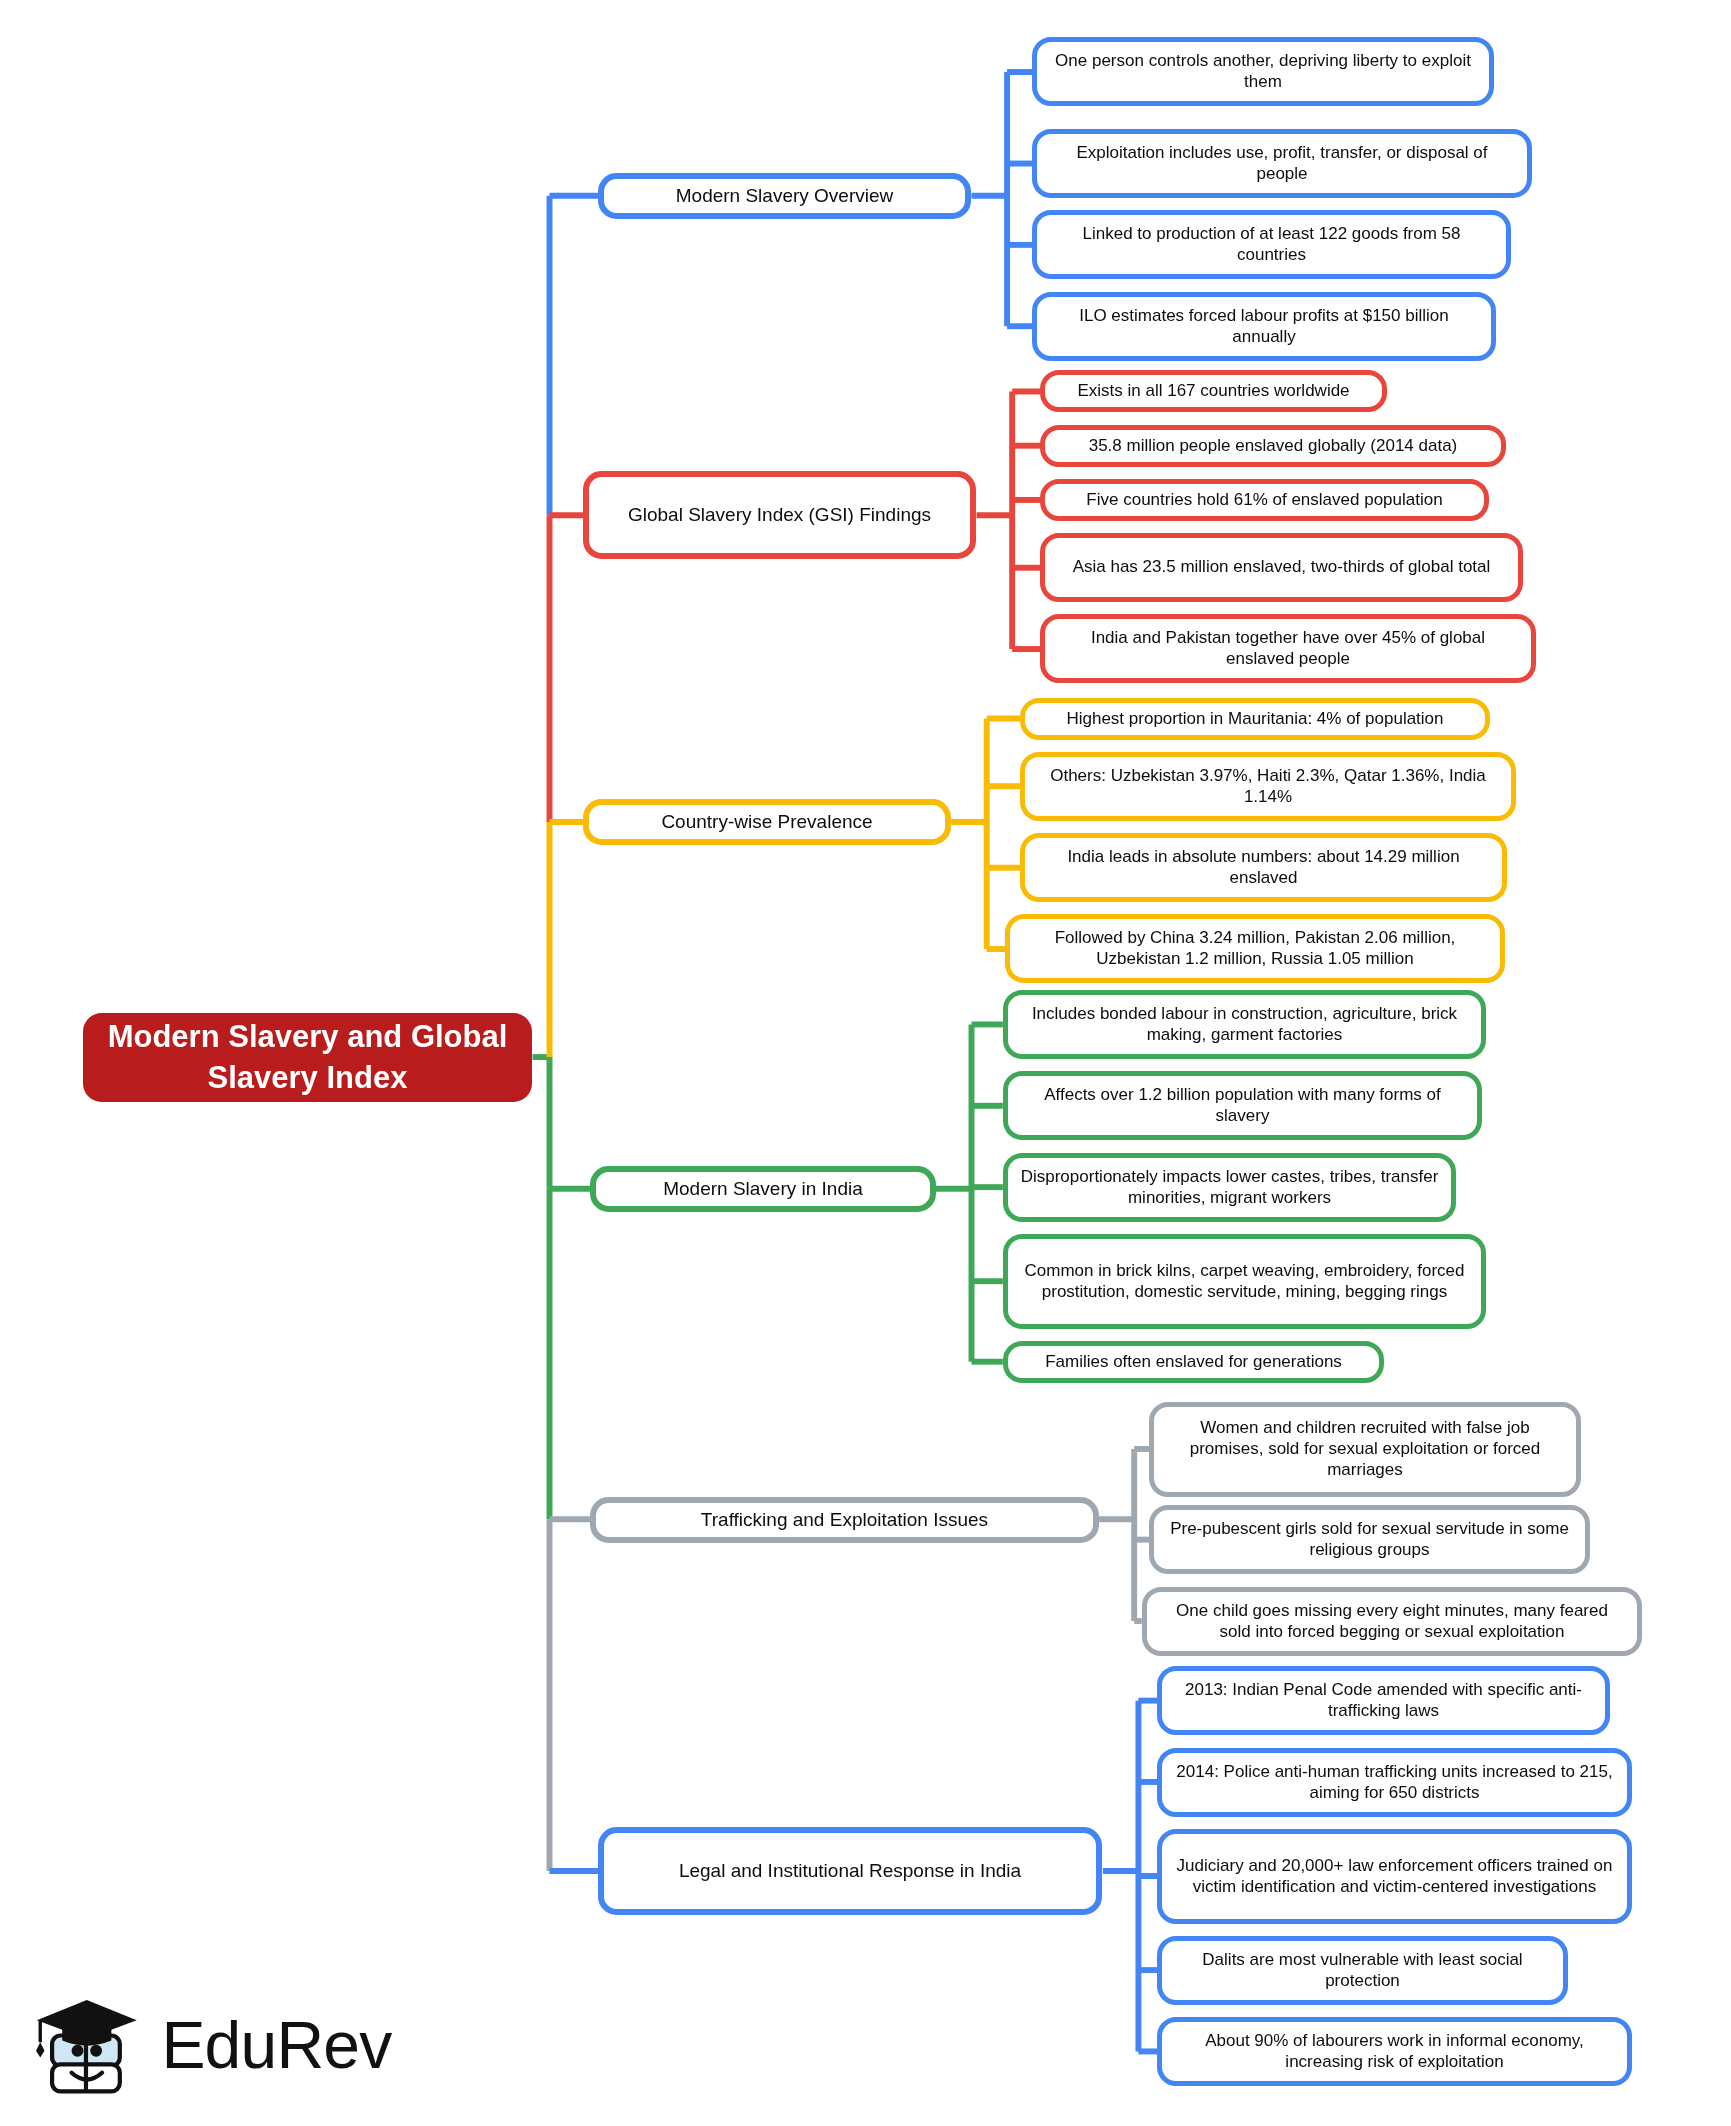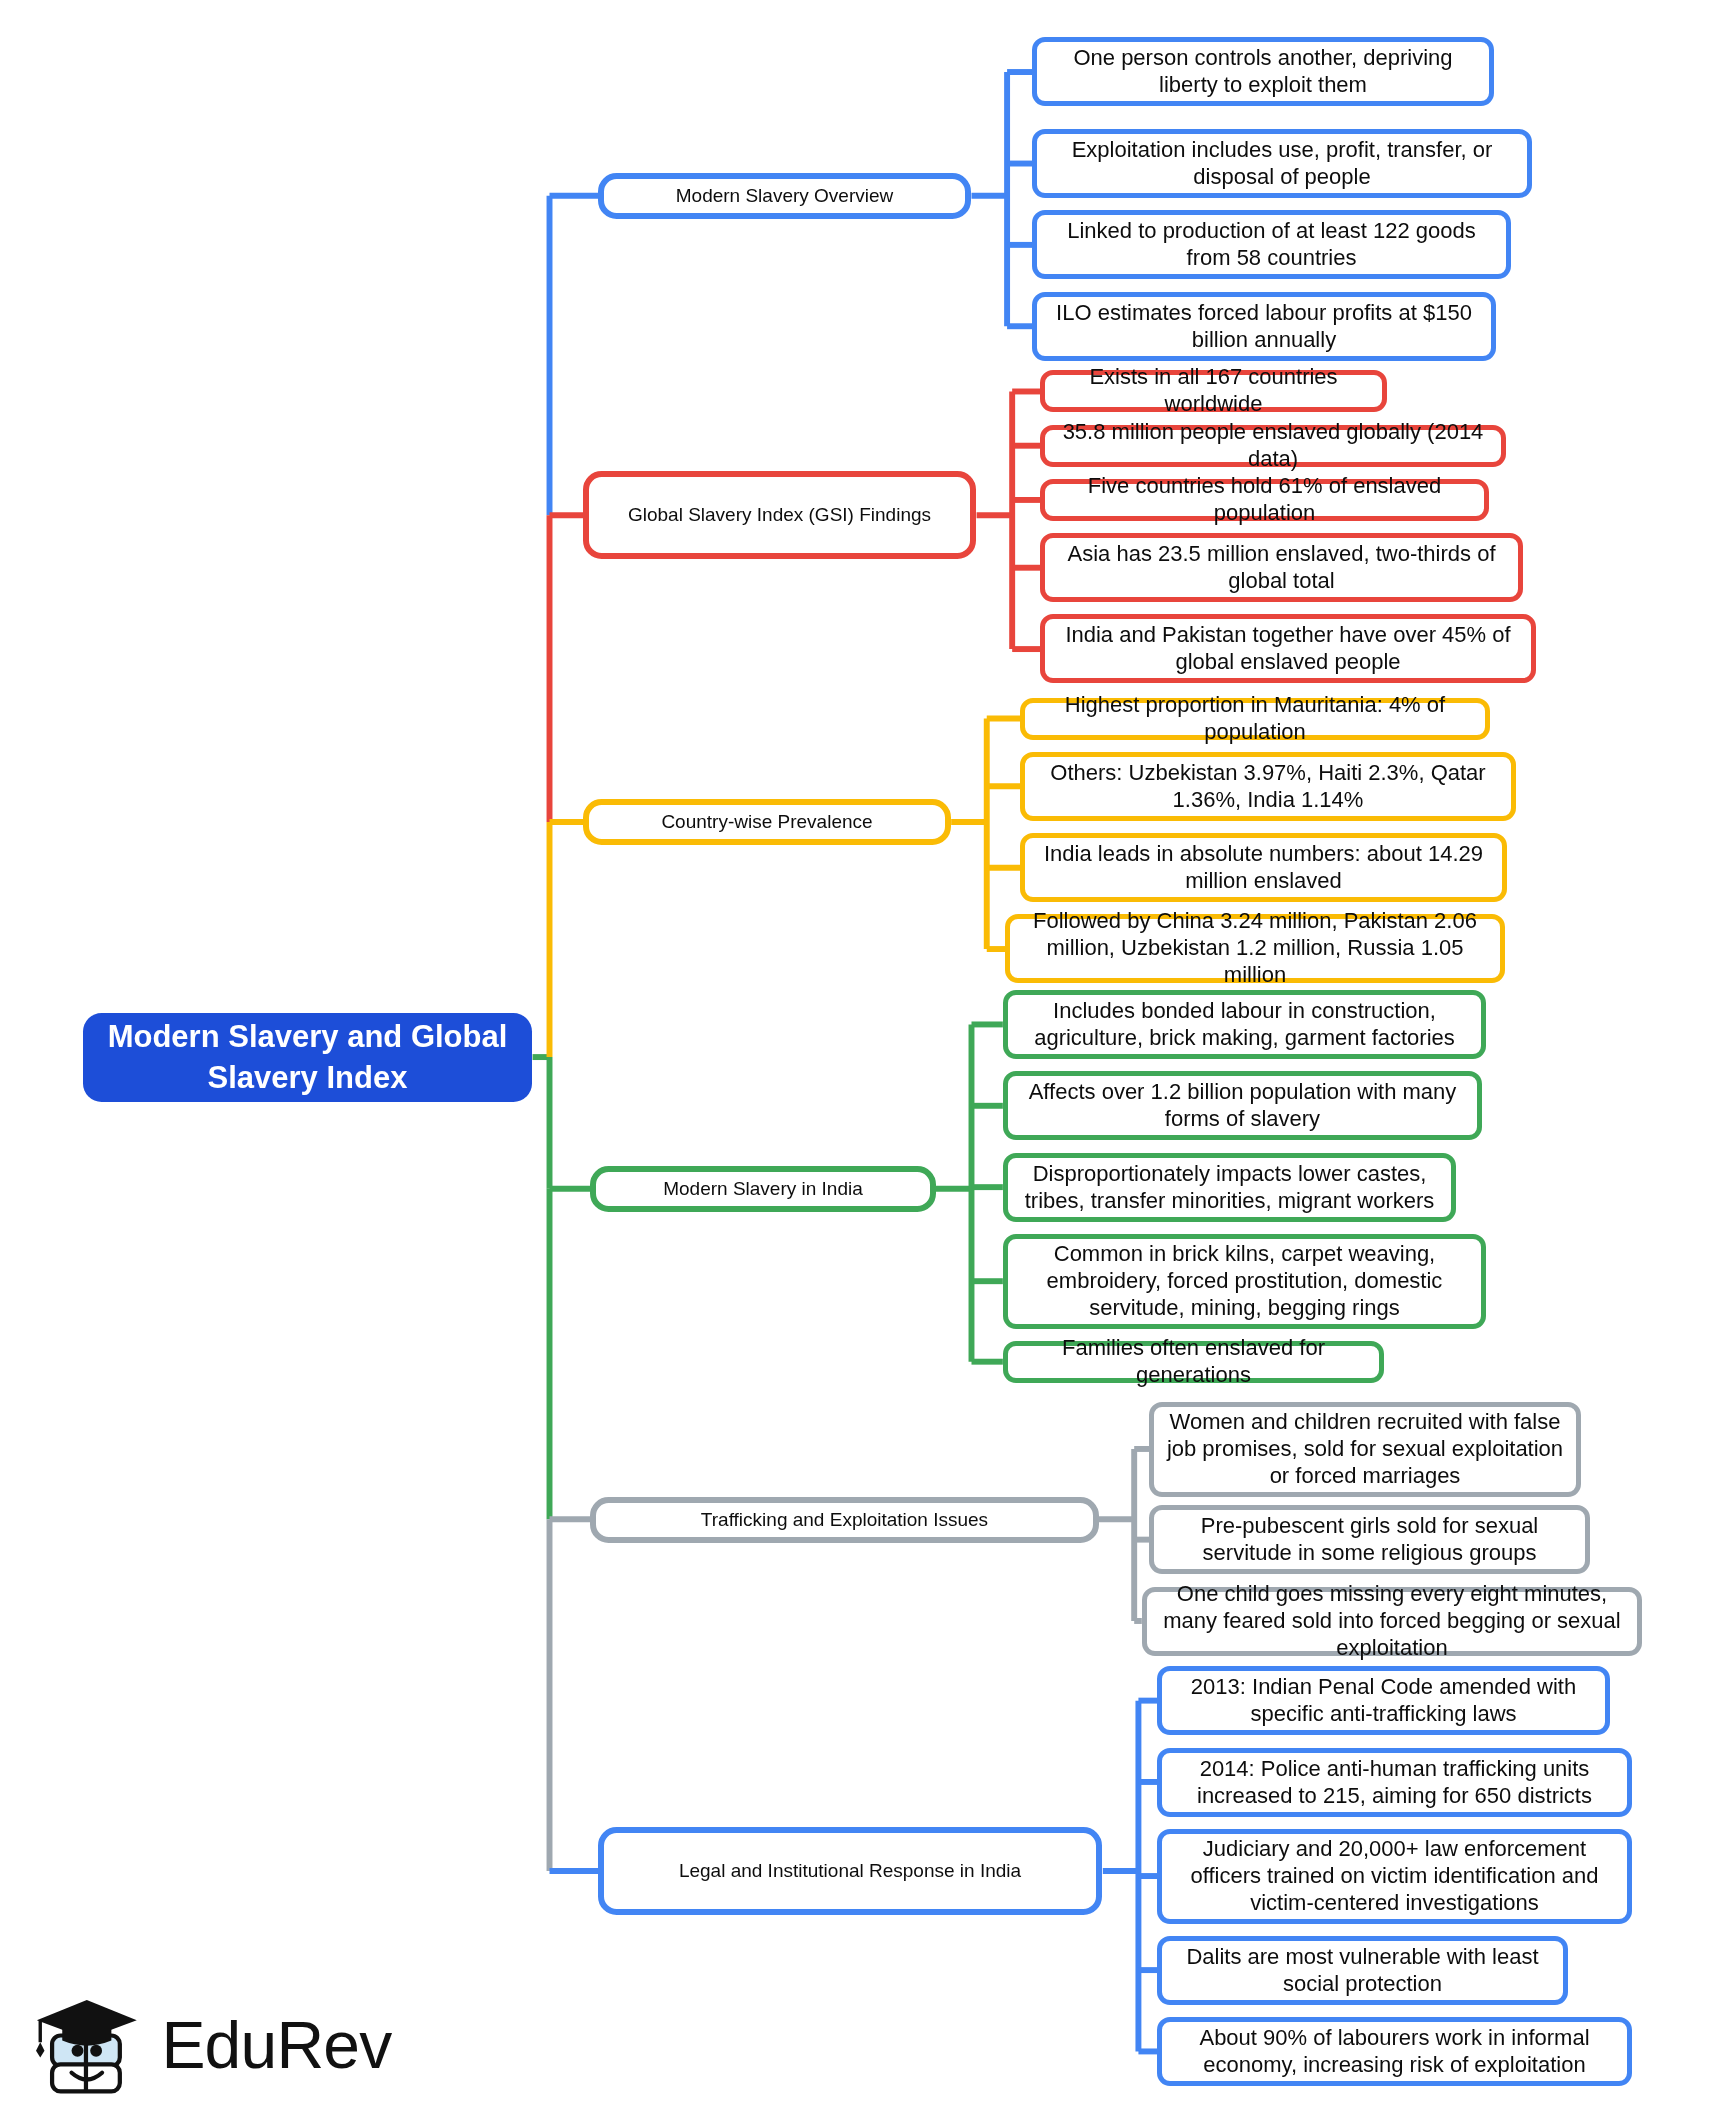--- a/index.html
+++ b/index.html
@@ -3,24 +3,24 @@
 <meta charset="utf-8">
 <style>
   html,body{margin:0;padding:0;background:#ffffff;}
   body{font-family:"Liberation Sans","DejaVu Sans",sans-serif;}
   #canvas{position:relative;width:1732px;height:2126px;background:#fff;overflow:hidden;}
   svg#wires{position:absolute;left:0;top:0;width:1732px;height:2126px;pointer-events:none;}
 
   .node{position:absolute;box-sizing:border-box;display:flex;align-items:center;
         justify-content:center;text-align:center;background:#fff;border-style:solid;
         border-radius:13.6px;line-height:1.22;color:#0d0d0d;}
-  .root{background:#1d4ed8;color:#ffffff;border:none;border-radius:18.6px;
+  .root{background:#b91c1c;color:#ffffff;border:none;border-radius:18.6px;
         font-weight:bold;font-size:31px;line-height:1.3;padding:5.1px 12px;}
   .branch{border-width:6px;font-size:19px;padding:3.4px 10.2px;border-radius:18.6px;}
-  .leaf{border-width:5.1px;font-size:22px;padding:3.4px 12px;border-radius:13px;}
+  .leaf{border-width:5.1px;font-size:17px;padding:3.4px 12px;border-radius:19px;}
 
   .c-blue{border-color:#4285F4;}
   .c-red{border-color:#E8453C;}
   .c-yellow{border-color:#FABB05;}
   .c-green{border-color:#3FA857;}
   .c-gray{border-color:#9FA8B0;}
 
   #logo{position:absolute;left:25.4px;top:1983px;width:356px;height:136px;}
   #logo .logotext{position:absolute;left:136px;top:24px;font-size:66px;font-weight:normal;
                   letter-spacing:-0.8px;color:#111;font-family:"Liberation Sans",sans-serif;}

